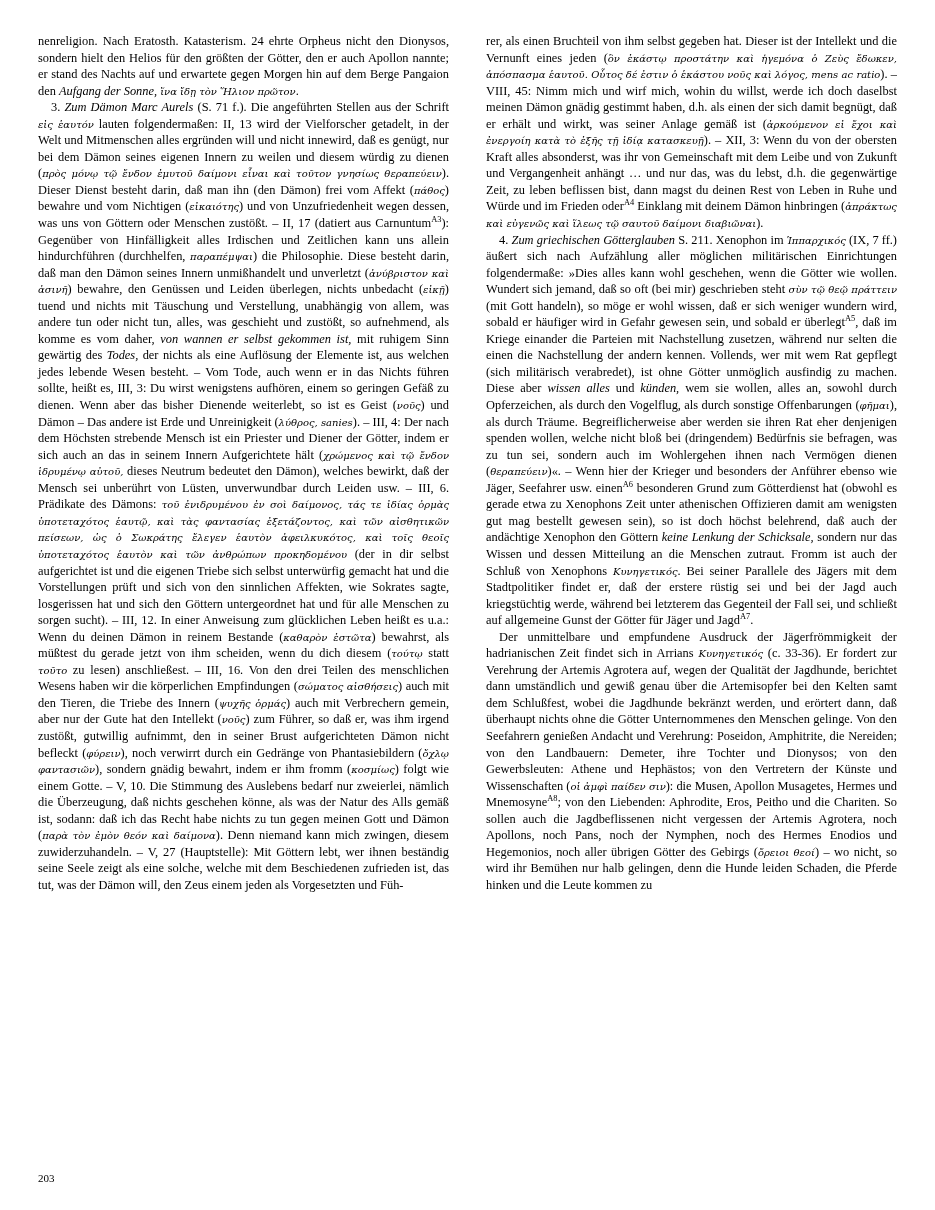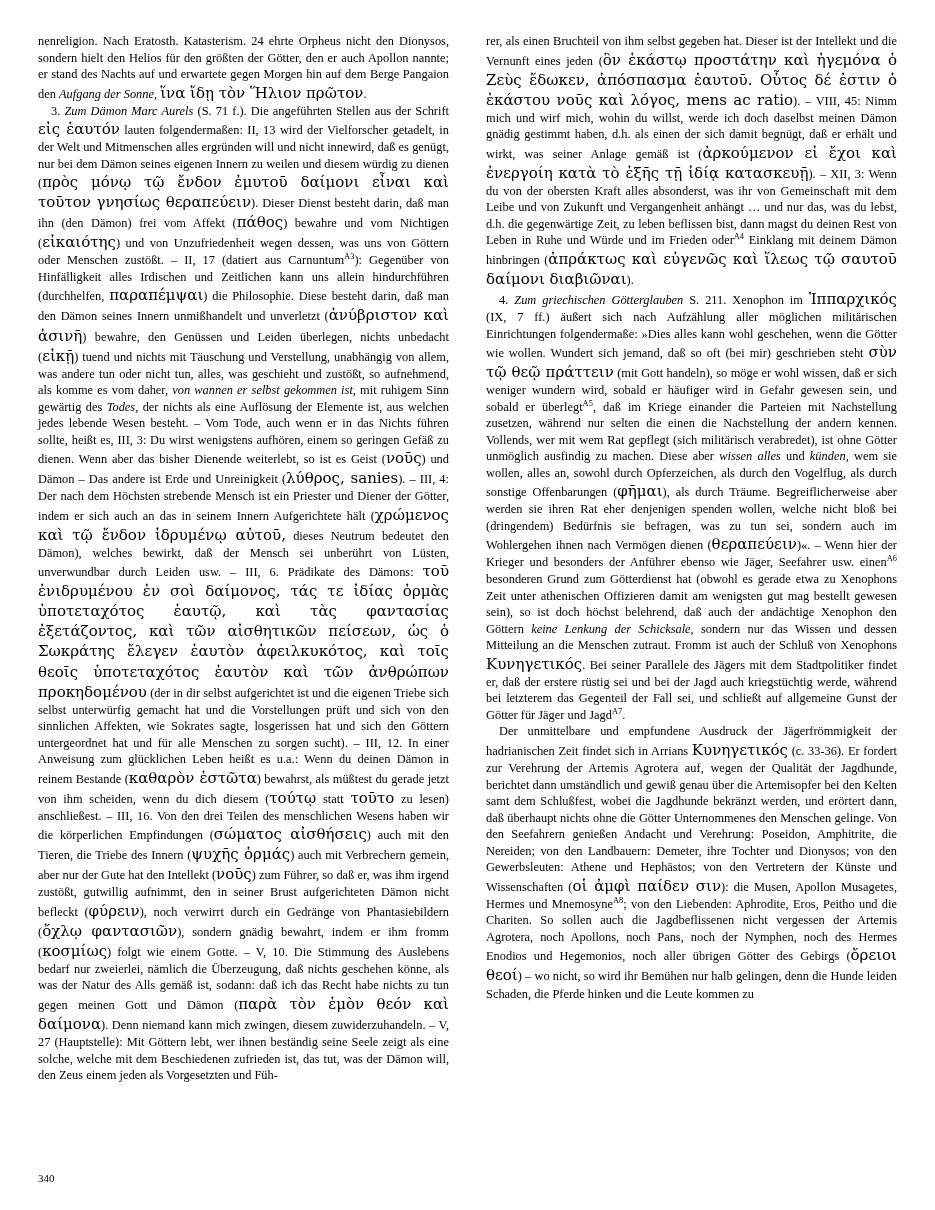--- a/index.html
+++ b/index.html
@@ -37,21 +37,22 @@
   }
   .col p {
     margin: 0;
     text-indent: 1.05em;
   }
   .col p.noindent {
     text-indent: 0;
   }
   .gr {
     font-family: "DejaVu Serif", serif;
-    font-size: 15px;
+    font-style: italic;
+    font-size: 10px;
   }
   i, .it {
     font-style: italic;
   }
   sup {
     font-size: 0.68em;
     vertical-align: super;
     line-height: 0;
     font-family: Liberation Serif, serif;
   }
@@ -74,15 +75,15 @@
         <p class="noindent"><span>nenreligion. Nach Eratosth. Katasterism. 24 ehrte Orpheus nicht den Dionysos, sondern hielt den Helios für den größten der Götter, den er auch Apollon nannte; er stand des Nachts auf und erwartete gegen Morgen hin auf dem Berge Pangaion den </span><i>Aufgang der Sonne, </i><span class="gr">ἵνα ἴδῃ τὸν Ἥλιον πρῶτον</span><span>.</span></p>
         <p><span>3. </span><i>Zum Dämon Marc Aurels</i><span> (S. 71 f.). Die angeführten Stellen aus der Schrift </span><span class="gr">εἰς ἑαυτόν</span><span> lauten folgendermaßen: II, 13 wird der Vielforscher getadelt, in der Welt und Mitmenschen alles ergründen will und nicht innewird, daß es genügt, nur bei dem Dämon seines eigenen Innern zu weilen und diesem würdig zu dienen (</span><span class="gr">πρὸς μόνῳ τῷ ἔνδον ἐμυτοῦ δαίμονι εἶναι καὶ τοῦτον γνησίως θεραπεύειν</span><span>). Dieser Dienst besteht darin, daß man ihn (den Dämon) frei vom Affekt (</span><span class="gr">πάθος</span><span>) bewahre und vom Nichtigen (</span><span class="gr">εἰκαιότης</span><span>) und von Unzufriedenheit wegen dessen, was uns von Göttern oder Menschen zustößt. – II, 17 (datiert aus Carnuntum</span><sup>A3</sup><span>): Gegenüber von Hinfälligkeit alles Irdischen und Zeitlichen kann uns allein hindurchführen (durchhelfen, </span><span class="gr">παραπέμψαι</span><span>) die Philosophie. Diese besteht darin, daß man den Dämon seines Innern unmißhandelt und unverletzt (</span><span class="gr">ἀνύβριστον καὶ ἀσινῆ</span><span>) bewahre, den Genüssen und Leiden überlegen, nichts unbedacht (</span><span class="gr">εἰκῇ</span><span>) tuend und nichts mit Täuschung und Verstellung, unabhängig von allem, was andere tun oder nicht tun, alles, was geschieht und zustößt, so aufnehmend, als komme es vom daher, </span><i>von wannen er selbst gekommen ist,</i><span> mit ruhigem Sinn gewärtig des </span><i>Todes,</i><span> der nichts als eine Auflösung der Elemente ist, aus welchen jedes lebende Wesen besteht. – Vom Tode, auch wenn er in das Nichts führen sollte, heißt es, III, 3: Du wirst wenigstens aufhören, einem so geringen Gefäß zu dienen. Wenn aber das bisher Dienende weiterlebt, so ist es Geist (</span><span class="gr">νοῦς</span><span>) und Dämon – Das andere ist Erde und Unreinigkeit (</span><span class="gr">λύθρος, sanies</span><span>). – III, 4: Der nach dem Höchsten strebende Mensch ist ein Priester und Diener der Götter, indem er sich auch an das in seinem Innern Aufgerichtete hält (</span><span class="gr">χρώμενος καὶ τῷ ἔνδον ἱδρυμένῳ αὐτοῦ,</span><span> dieses Neutrum bedeutet den Dämon), welches bewirkt, daß der Mensch sei unberührt von Lüsten, unverwundbar durch Leiden usw. – III, 6. Prädikate des Dämons: </span><span class="gr">τοῦ ἐνιδρυμένου ἐν σοὶ δαίμονος, τάς τε ἰδίας ὁρμὰς ὑποτεταχότος ἑαυτῷ, καὶ τὰς φαντασίας ἐξετάζοντος, καὶ τῶν αἰσθητικῶν πείσεων, ὡς ὁ Σωκράτης ἔλεγεν ἑαυτὸν ἀφειλκυκότος, καὶ τοῖς θεοῖς ὑποτεταχότος ἑαυτὸν καὶ τῶν ἀνθρώπων προκηδομένου</span><span> (der in dir selbst aufgerichtet ist und die eigenen Triebe sich selbst unterwürfig gemacht hat und die Vorstellungen prüft und sich von den sinnlichen Affekten, wie Sokrates sagte, losgerissen hat und sich den Göttern untergeordnet hat und für alle Menschen zu sorgen sucht). – III, 12. In einer Anweisung zum glücklichen Leben heißt es u.a.: Wenn du deinen Dämon in reinem Bestande (</span><span class="gr">καθαρὸν ἑστῶτα</span><span>) bewahrst, als müßtest du gerade jetzt von ihm scheiden, wenn du dich diesem (</span><span class="gr">τούτῳ</span><span> statt </span><span class="gr">τοῦτο</span><span> zu lesen) anschließest. – III, 16. Von den drei Teilen des menschlichen Wesens haben wir die körperlichen Empfindungen (</span><span class="gr">σώματος αἰσθήσεις</span><span>) auch mit den Tieren, die Triebe des Innern (</span><span class="gr">ψυχῆς ὁρμάς</span><span>) auch mit Verbrechern gemein, aber nur der Gute hat den Intellekt (</span><span class="gr">νοῦς</span><span>) zum Führer, so daß er, was ihm irgend zustößt, gutwillig aufnimmt, den in seiner Brust aufgerichteten Dämon nicht befleckt (</span><span class="gr">φύρειν</span><span>), noch verwirrt durch ein Gedränge von Phantasiebildern (</span><span class="gr">ὄχλῳ φαντασιῶν</span><span>), sondern gnädig bewahrt, indem er ihm fromm (</span><span class="gr">κοσμίως</span><span>) folgt wie einem Gotte. – V, 10. Die Stimmung des Auslebens bedarf nur zweierlei, nämlich die Überzeugung, daß nichts geschehen könne, als was der Natur des Alls gemäß ist, sodann: daß ich das Recht habe nichts zu tun gegen meinen Gott und Dämon (</span><span class="gr">παρὰ τὸν ἐμὸν θεόν καὶ δαίμονα</span><span>). Denn niemand kann mich zwingen, diesem zuwiderzuhandeln. – V, 27 (Hauptstelle): Mit Göttern lebt, wer ihnen beständig seine Seele zeigt als eine solche, welche mit dem Beschiedenen zufrieden ist, das tut, was der Dämon will, den Zeus einem jeden als Vorgesetzten und Füh-</span></p>
       </div>
     <div class="col" id="right-col">
         <p class="noindent"><span>rer, als einen Bruchteil von ihm selbst gegeben hat. Dieser ist der Intellekt und die Vernunft eines jeden (</span><span class="gr">ὃν ἑκάστῳ προστάτην καὶ ἡγεμόνα ὁ Ζεὺς ἔδωκεν, ἀπόσπασμα ἑαυτοῦ. Οὗτος δέ ἐστιν ὁ ἑκάστου νοῦς καὶ λόγος, mens ac ratio</span><span>). – VIII, 45: Nimm mich und wirf mich, wohin du willst, werde ich doch daselbst meinen Dämon gnädig gestimmt haben, d.h. als einen der sich damit begnügt, daß er erhält und wirkt, was seiner Anlage gemäß ist (</span><span class="gr">ἀρκούμενον εἰ ἔχοι καὶ ἐνεργοίη κατὰ τὸ ἑξῆς τῇ ἰδίᾳ κατασκευῇ</span><span>). – XII, 3: Wenn du von der obersten Kraft alles absonderst, was ihr von Gemeinschaft mit dem Leibe und von Zukunft und Vergangenheit anhängt … und nur das, was du lebst, d.h. die gegenwärtige Zeit, zu leben beflissen bist, dann magst du deinen Rest von Leben in Ruhe und Würde und im Frieden oder</span><sup>A4</sup><span> Einklang mit deinem Dämon hinbringen (</span><span class="gr">ἀπράκτως καὶ εὐγενῶς καὶ ἵλεως τῷ σαυτοῦ δαίμονι διαβιῶναι</span><span>).</span></p>
         <p><span>4. </span><i>Zum griechischen Götterglauben</i><span> S. 211. Xenophon im </span><span class="gr">Ἱππαρχικός</span><span> (IX, 7 ff.) äußert sich nach Aufzählung aller möglichen militärischen Einrichtungen folgendermaße: »Dies alles kann wohl geschehen, wenn die Götter wie wollen. Wundert sich jemand, daß so oft (bei mir) geschrieben steht </span><span class="gr">σὺν τῷ θεῷ πράττειν</span><span> (mit Gott handeln), so möge er wohl wissen, daß er sich weniger wundern wird, sobald er häufiger wird in Gefahr gewesen sein, und sobald er überlegt</span><sup>A5</sup><span>, daß im Kriege einander die Parteien mit Nachstellung zusetzen, während nur selten die einen die Nachstellung der andern kennen. Vollends, wer mit wem Rat gepflegt (sich militärisch verabredet), ist ohne Götter unmöglich ausfindig zu machen. Diese aber </span><i>wissen alles</i><span> und </span><i>künden,</i><span> wem sie wollen, alles an, sowohl durch Opferzeichen, als durch den Vogelflug, als durch sonstige Offenbarungen (</span><span class="gr">φῆμαι</span><span>), als durch Träume. Begreiflicherweise aber werden sie ihren Rat eher denjenigen spenden wollen, welche nicht bloß bei (dringendem) Bedürfnis sie befragen, was zu tun sei, sondern auch im Wohlergehen ihnen nach Vermögen dienen (</span><span class="gr">θεραπεύειν</span><span>)«. – Wenn hier der Krieger und besonders der Anführer ebenso wie Jäger, Seefahrer usw. einen</span><sup>A6</sup><span> besonderen Grund zum Götterdienst hat (obwohl es gerade etwa zu Xenophons Zeit unter athenischen Offizieren damit am wenigsten gut mag bestellt gewesen sein), so ist doch höchst belehrend, daß auch der andächtige Xenophon den Göttern </span><i>keine Lenkung der Schicksale,</i><span> sondern nur das Wissen und dessen Mitteilung an die Menschen zutraut. Fromm ist auch der Schluß von Xenophons </span><span class="gr">Κυνηγετικός</span><span>. Bei seiner Parallele des Jägers mit dem Stadtpolitiker findet er, daß der erstere rüstig sei und bei der Jagd auch kriegstüchtig werde, während bei letzterem das Gegenteil der Fall sei, und schließt auf allgemeine Gunst der Götter für Jäger und Jagd</span><sup>A7</sup><span>.</span></p>
         <p><span>Der unmittelbare und empfundene Ausdruck der Jägerfrömmigkeit der hadrianischen Zeit findet sich in Arrians </span><span class="gr">Κυνηγετικός</span><span> (c. 33-36). Er fordert zur Verehrung der Artemis Agrotera auf, wegen der Qualität der Jagdhunde, berichtet dann umständlich und gewiß genau über die Artemisopfer bei den Kelten samt dem Schlußfest, wobei die Jagdhunde bekränzt werden, und erörtert dann, daß überhaupt nichts ohne die Götter Unternommenes den Menschen gelinge. Von den Seefahrern genießen Andacht und Verehrung: Poseidon, Amphitrite, die Nereiden; von den Landbauern: Demeter, ihre Tochter und Dionysos; von den Gewerbsleuten: Athene und Hephästos; von den Vertretern der Künste und Wissenschaften (</span><span class="gr">οἱ ἀμφὶ παίδεν σιν</span><span>): die Musen, Apollon Musagetes, Hermes und Mnemosyne</span><sup>A8</sup><span>; von den Liebenden: Aphrodite, Eros, Peitho und die Chariten. So sollen auch die Jagdbeflissenen nicht vergessen der Artemis Agrotera, noch Apollons, noch Pans, noch der Nymphen, noch des Hermes Enodios und Hegemonios, noch aller übrigen Götter des Gebirgs (</span><span class="gr">ὄρειοι θεοί</span><span>) – wo nicht, so wird ihr Bemühen nur halb gelingen, denn die Hunde leiden Schaden, die Pferde hinken und die Leute kommen zu</span></p>
       </div>
   </div>
 
-  <div class="folio">340</div>
+  <div class="folio">203</div>
 
 </div>
 
 </body></html>

